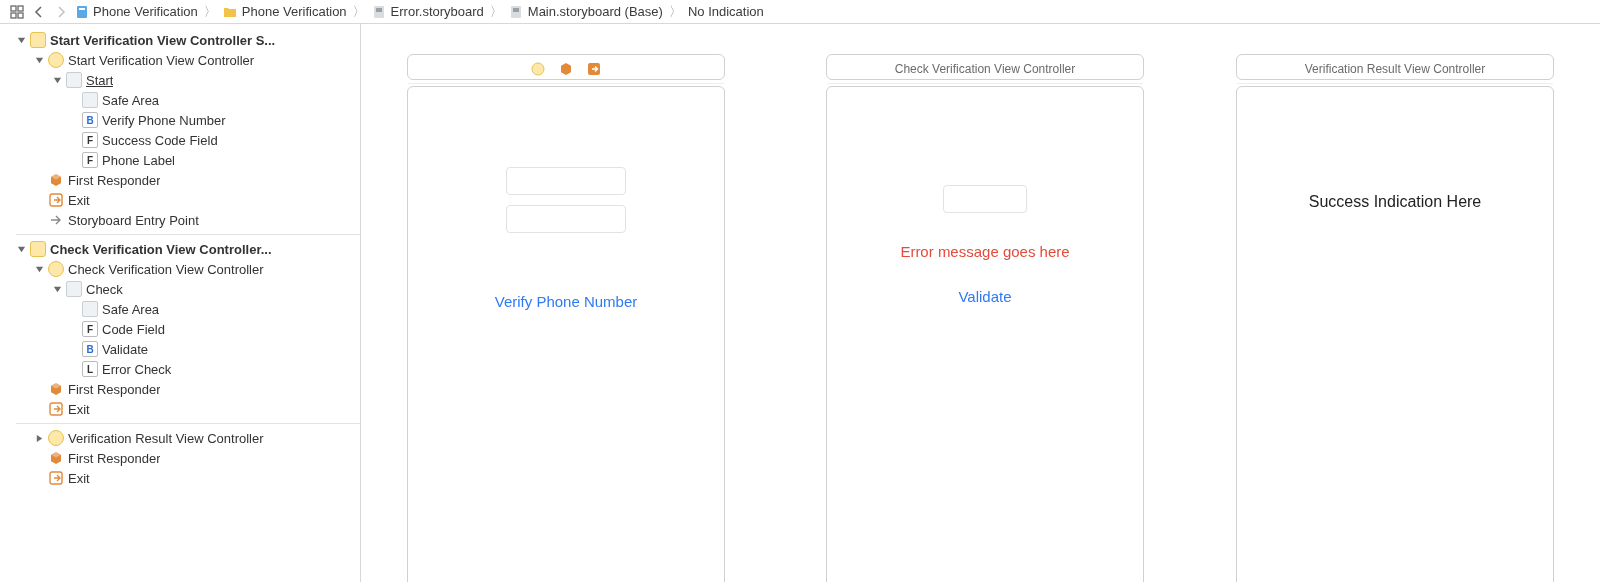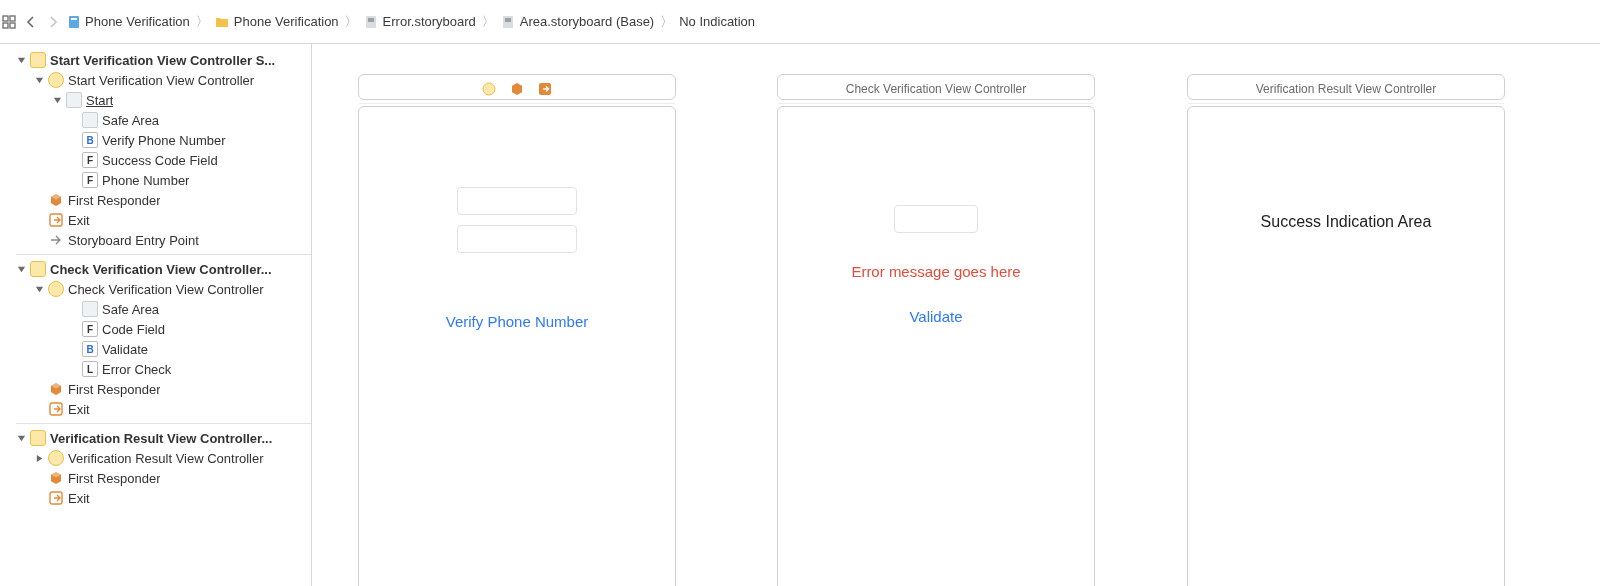--- a/index.html
+++ b/index.html
@@ -9,22 +9,22 @@
     color: #333;
     background: #fff;
     width: 1600px;
     height: 586px;
     overflow: hidden;
   }
   
   .crumb-bar {
     display: flex;
     align-items: center;
-    height: 44px;
-    padding: 0 0;
+    height: 24px;
+    padding: 0 8px;
     border-bottom: 1px solid #d8d8d8;
     gap: 4px;
     font-size: 13px;
     color: #3b3b3b;
   }
   .crumb-btn {
     width: 18px; height: 18px;
     display: flex; align-items: center; justify-content: center;
     color: #6a6a6a;
   }
@@ -33,21 +33,21 @@
   .crumb-sep { color: #999; padding: 0 2px; }
   .file-icon { width: 15px; height: 15px; display:inline-flex; align-items:center; justify-content:center;}
   .file-icon svg { width: 14px; height: 14px; }
 
   .main {
     display: flex;
     height: calc(100% - 28px);
   }
   
   .outline {
-    width: 312px;
+    width: 361px;
     border-right: 1px solid #d8d8d8;
     overflow-y: auto;
     padding-top: 6px;
   }
   .row {
     display: flex;
     align-items: center;
     height: 20px;
     padding-left: 6px;
     gap: 4px;
@@ -202,21 +202,21 @@
     <span>Error.storyboard</span>
   </div>
   <span class="crumb-sep">〉</span>
   <div class="crumb-seg">
     <span class="file-icon">
       <svg viewBox="0 0 14 14">
           <rect x="2" y="1" width="10" height="12" rx="1" fill="#d9dde0"></rect>
           <rect x="4" y="3" width="6" height="4" fill="#9aa1a6"></rect>
         </svg>
     </span>
-    <span>Area.storyboard (Base)</span>
+    <span>Main.storyboard (Base)</span>
   </div>
   <span class="crumb-sep">〉</span>
   <div class="crumb-seg">
     <span>No Indication</span>
   </div>
 </div>
 
 <div class="main">
 
   <div class="outline">
@@ -257,21 +257,21 @@
           <span class="blue-letter">B</span>
         </span>
       <span class="label-txt">Verify Phone Number</span>
     </div>
     <div class="row" style="padding-left:82px;">
       <span class="tree-icon">F</span>
       <span class="label-txt">Success Code Field</span>
     </div>
     <div class="row" style="padding-left:82px;">
       <span class="tree-icon">F</span>
-      <span class="label-txt">Phone Number</span>
+      <span class="label-txt">Phone Label</span>
     </div>
     <div class="row" style="padding-left:48px;">
       <span class="tree-icon cube">
         <svg viewBox="0 0 14 14" width="14" height="14">
             <path fill="#E28A3A" d="M7 1l5 2.8v6.4L7 13 2 10.2V3.8z"></path>
             <path fill="#fff" opacity="0.35" d="M7 1l5 2.8L7 6.6 2 3.8z"></path>
           </svg>
       </span>
       <span class="label-txt">First Responder</span>
     </div>
@@ -306,20 +306,29 @@
     </div>
     <div class="row" style="padding-left:34px;">
       <span class="disclosure">
           <svg viewBox="0 0 10 10" fill="currentColor">
             <path d="M1 2h8L5 8z"></path>
           </svg>
         </span>
       <span class="tree-icon vc"></span>
       <span class="label-txt">Check Verification View Controller</span>
     </div>
+    <div class="row" style="padding-left:52px;">
+      <span class="disclosure">
+          <svg viewBox="0 0 10 10" fill="currentColor">
+            <path d="M1 2h8L5 8z"></path>
+          </svg>
+        </span>
+      <span class="tree-icon view"></span>
+      <span class="label-txt">Check</span>
+    </div>
     <div class="row" style="padding-left:82px;">
       <span class="tree-icon view"></span>
       <span class="label-txt">Safe Area</span>
     </div>
     <div class="row" style="padding-left:82px;">
       <span class="tree-icon">F</span>
       <span class="label-txt">Code Field</span>
     </div>
     <div class="row" style="padding-left:82px;">
       <span class="tree-icon">
@@ -345,29 +354,20 @@
         <svg viewBox="0 0 14 14" width="14" height="14">
             <rect x="1" y="1" width="12" height="12" rx="2" fill="none" stroke="#E28A3A" stroke-width="1.4"></rect>
             <path d="M5 7h5M8 4l3 3-3 3" fill="none" stroke="#E28A3A" stroke-width="1.4"></path>
           </svg>
       </span>
       <span class="label-txt">Exit</span>
     </div>
 
     <div class="group-divider"></div>
 
-    <div class="row" style="padding-left:16px;">
-      <span class="disclosure">
-          <svg viewBox="0 0 10 10" fill="currentColor">
-            <path d="M1 2h8L5 8z"></path>
-          </svg>
-        </span>
-      <span class="tree-icon scene"></span>
-      <span class="label-txt bold">Verification Result View Controller...</span>
-    </div>
     <div class="row" style="padding-left:34px;">
       <span class="disclosure">
           <svg viewBox="0 0 10 10" fill="currentColor">
             <path d="M2 1v8l6-4z"></path>
           </svg>
         </span>
       <span class="tree-icon vc"></span>
       <span class="label-txt">Verification Result View Controller</span>
     </div>
     <div class="row" style="padding-left:48px;">
@@ -438,17 +438,17 @@
       <div style="height:28px;"></div>
       <div class="link-btn" style="margin-top:0;">Validate</div>
     </div>
 
     <div class="scene-card" style="left:875px; top:30px; height:26px;">
       <div class="scene-title">Verification Result View Controller</div>
     </div>
 
     <div class="scene-body" style="left:875px; top:62px;">
       <div style="height:106px;"></div>
-      <div class="plain-label">Success Indication Area</div>
+      <div class="plain-label">Success Indication Here</div>
     </div>
 
   </div>
 </div>
 
 </body></html>

